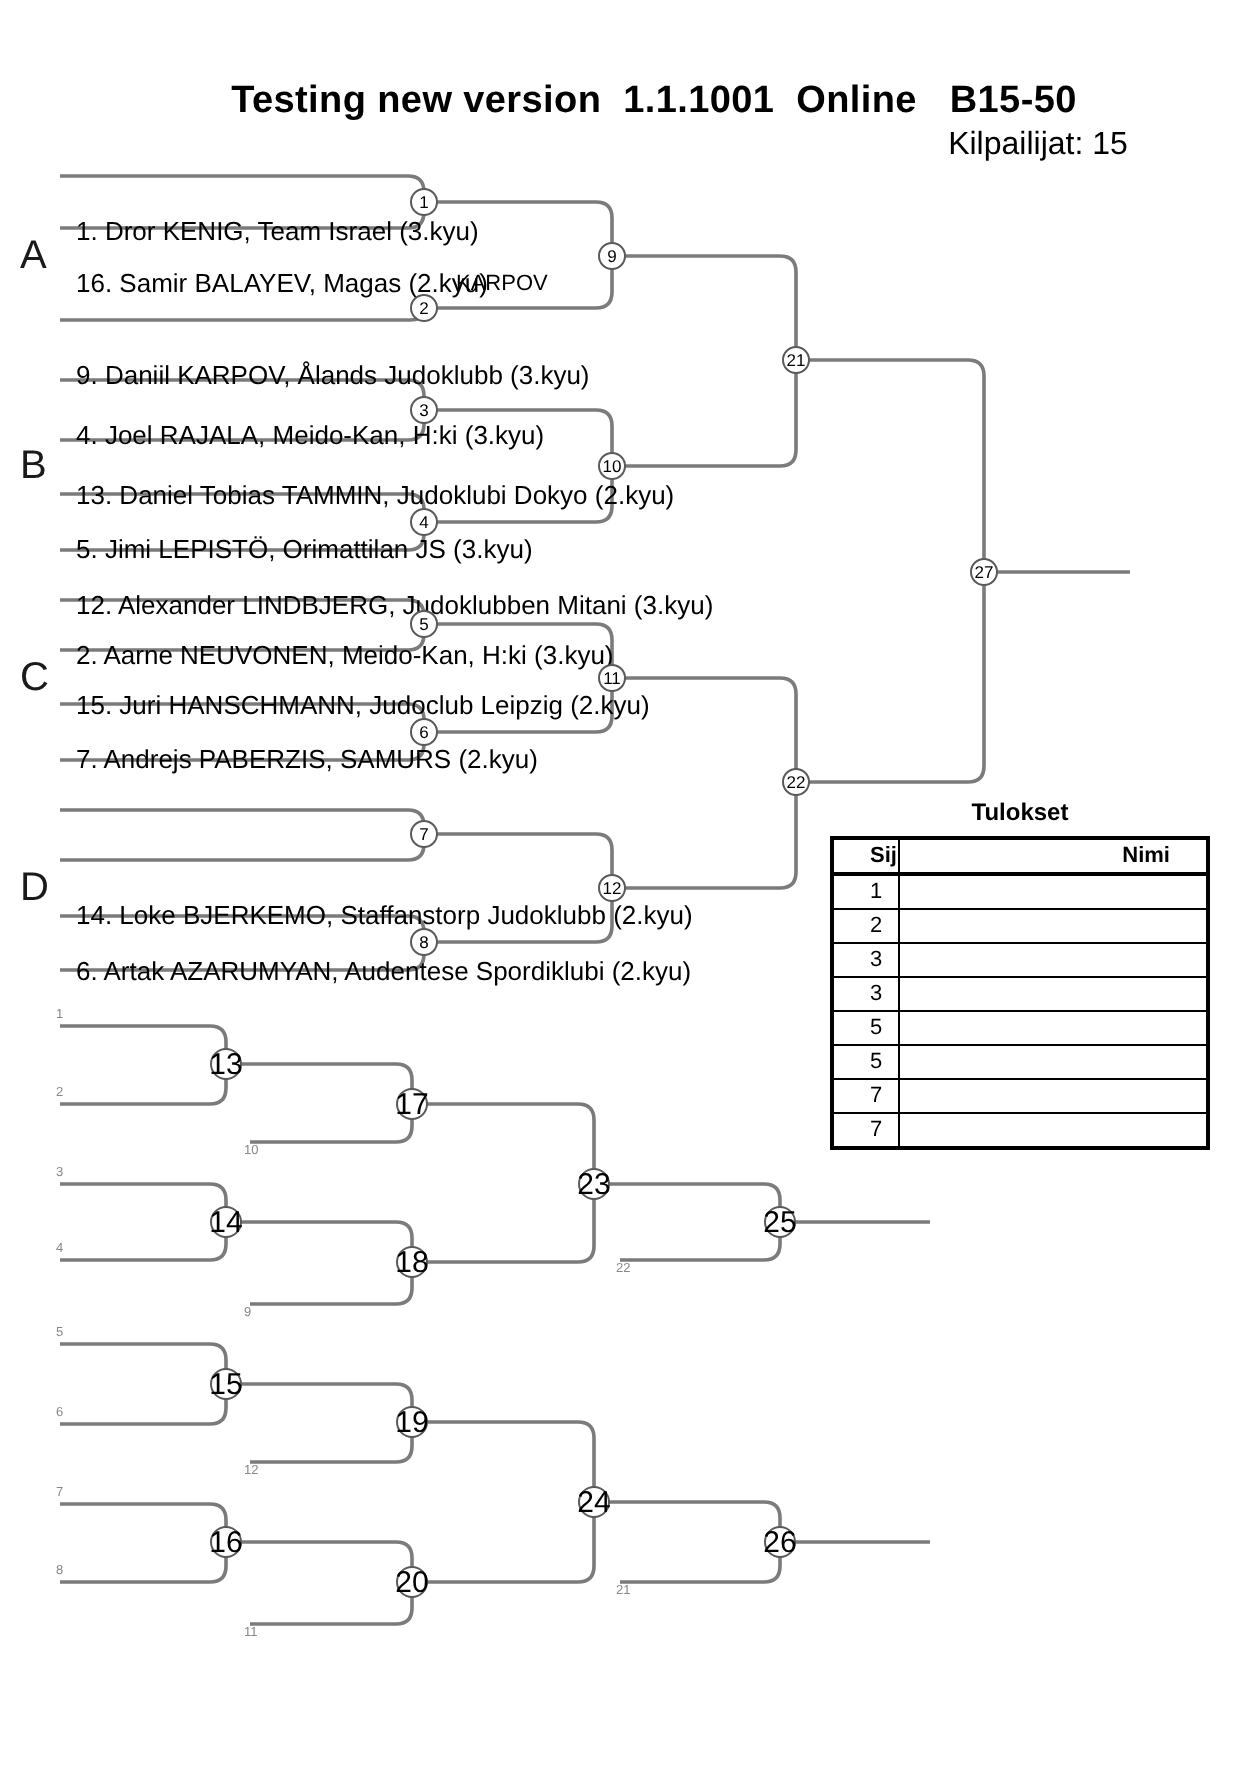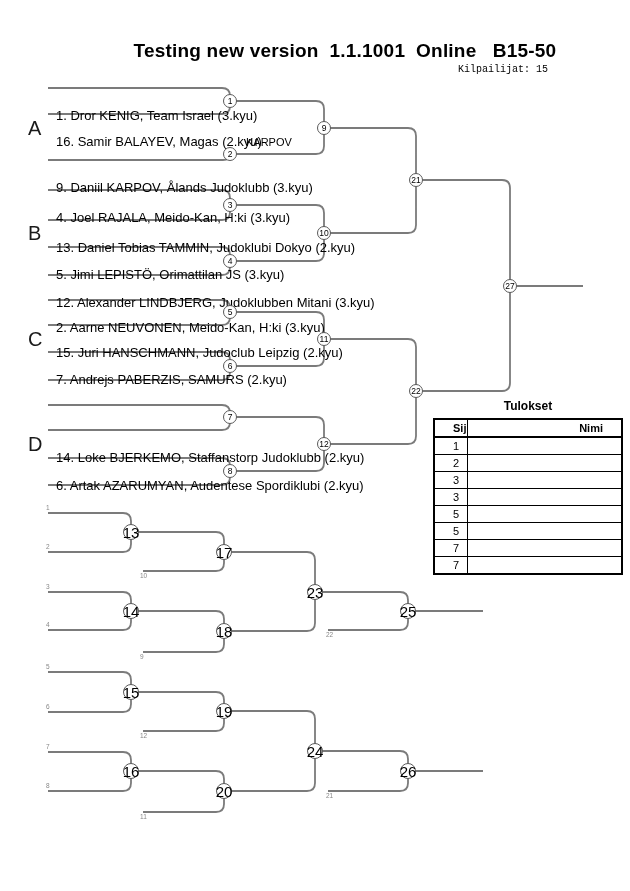--- a/index.html
+++ b/index.html
@@ -1,26 +1,26 @@
 <!DOCTYPE html>
 <html><head>
 <meta charset="utf-8">
 <style>
   html,body{margin:0;padding:0;}
   body{
     width:630px;height:891px;position:relative;background:#ffffff;
     font-family:"Liberation Sans", sans-serif;color:#000;overflow:hidden;
   }
-  .page{position:absolute;left:18px;top:0;width:514px;height:891px;}
+  .page{position:absolute;left:0;top:0;width:514px;height:891px;}
   .title{
     position:absolute;left:12px;top:40px;width:630px;text-align:center;
     font-size:19px;font-weight:bold;white-space:pre;letter-spacing:.2px;
   }
   .kilp{
-    position:absolute;left:440px;top:64px;width:158px;text-align:left;font-size:10px;font-family:Liberation Mono, monospace;
+    position:absolute;left:440px;top:64px;width:158px;text-align:center;font-size:16px;
   }
   svg.lines{position:absolute;left:0;top:0;z-index:1;}
   svg.lines path{fill:none;stroke:#7b7b7b;stroke-width:1.8;stroke-linejoin:round;}
   .player{
     position:absolute;left:38px;font-size:13px;white-space:nowrap;z-index:2;margin-top:32px;
   }
   .group{
     position:absolute;left:10px;font-size:20px;color:#1a1a1a;z-index:2;line-height:1;
   }
   .winner-note{position:absolute;left:228px;top:136px;font-size:11px;z-index:2;}

